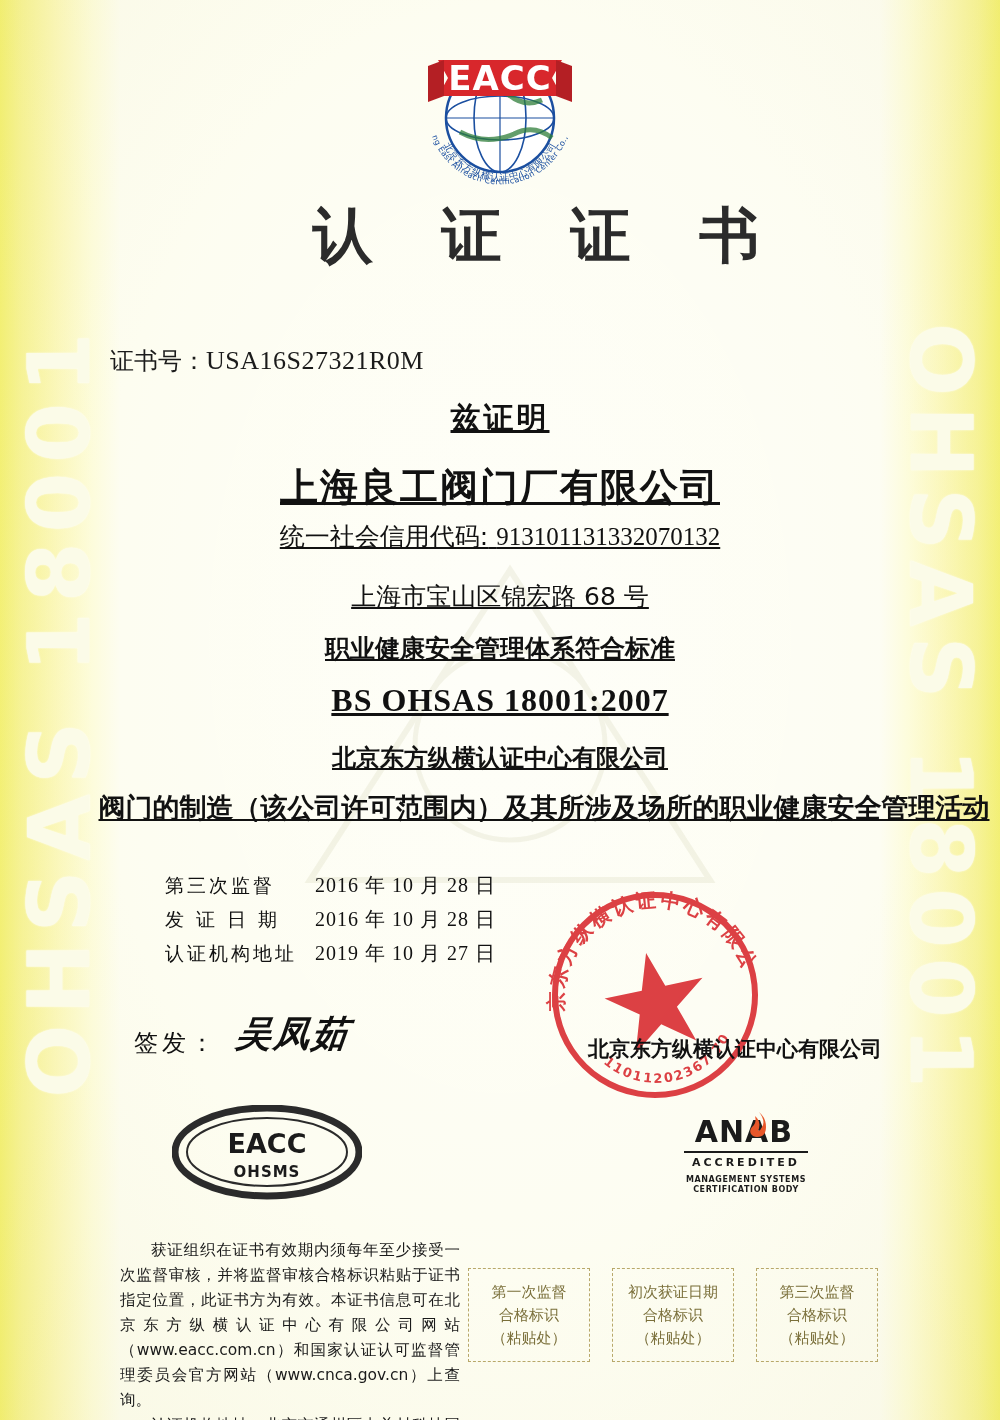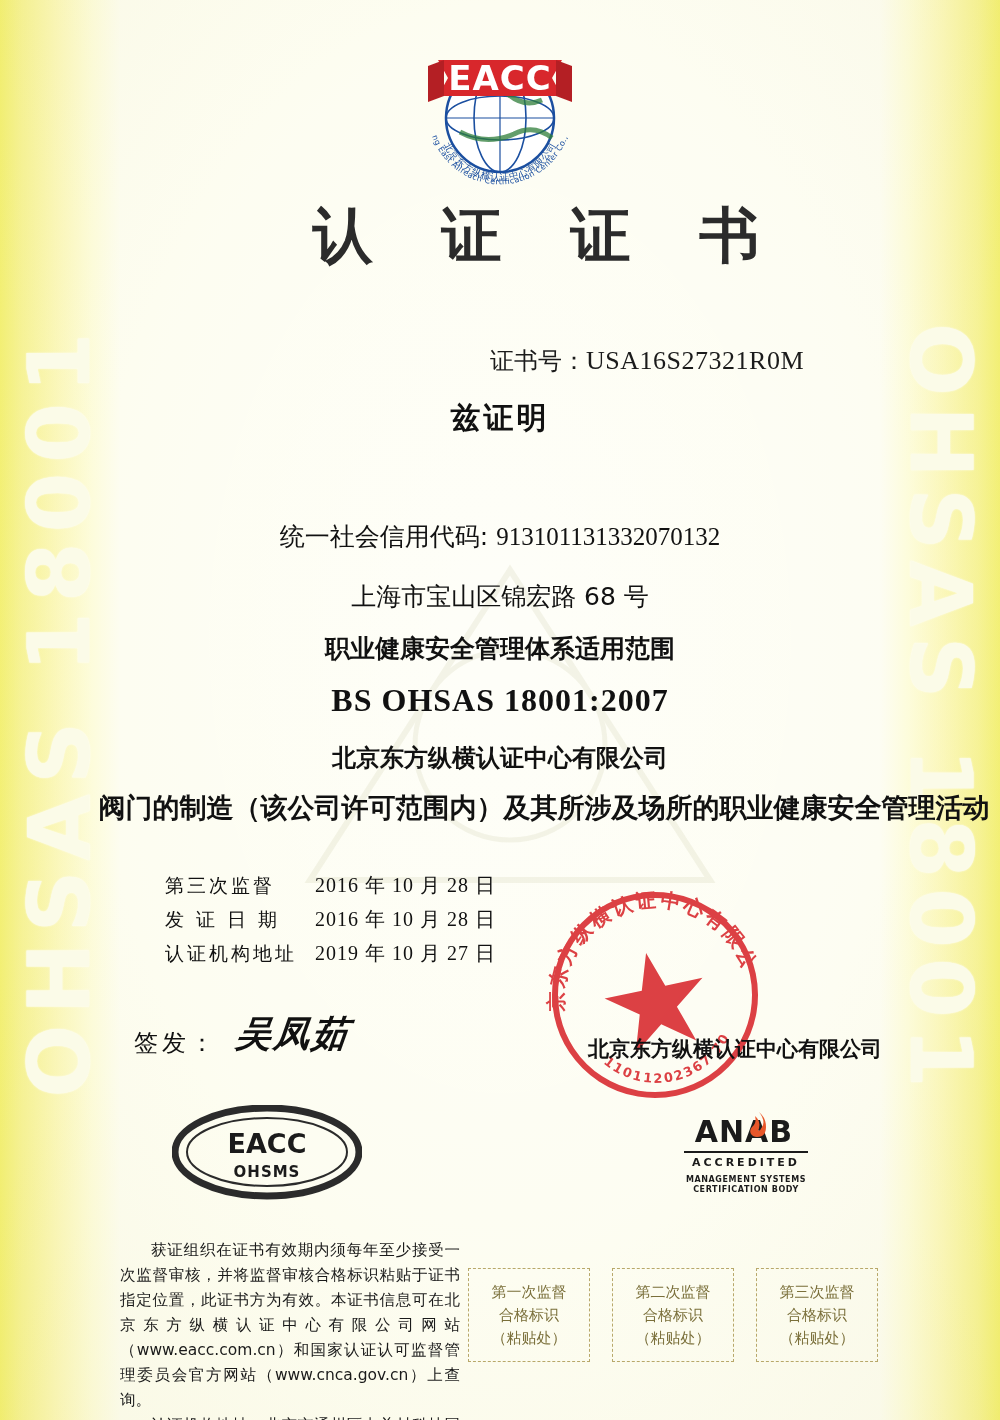--- a/index.html
+++ b/index.html
@@ -64,30 +64,30 @@
     font-weight:700;
     font-size:60px;
     letter-spacing:24px;
     color:#2b2b2b;
     text-indent:24px;
     margin-left:36px;
   }
 
   
   .cert-no{
-    position:absolute;top:345px;left:0;width:804px;text-align:right;
+    position:absolute;top:345px;left:0;width:804px;text-align:left;
     font-size:25px;color:#1b1b1b;
-    padding-left:64px;
+    padding-left:110px;
     box-sizing:border-box;
     font-family:"Liberation Serif", serif;
   }
   .cert-no .label{font-family:"DejaVu Sans",sans-serif;font-size:24px;}
   .cert-no .value{font-family:"Liberation Serif",serif;font-size:26px;letter-spacing:.5px;}
 
-  .line{position:absolute;left:0;width:1000px;text-align:center;color:#111;}
+  .line{position:absolute;left:0;width:1000px;text-align:center;color:#111;text-decoration:underline;}
   .zizhengming{top:398px;font-family:"DejaVu Sans",sans-serif;font-size:30px;font-weight:600;letter-spacing:3px;}
   .company{top:462px;font-family:"DejaVu Sans",sans-serif;font-size:38px;font-weight:700;letter-spacing:2px;}
   .credit{top:520px;font-family:"DejaVu Sans",sans-serif;font-size:25px;}
   .credit .num{font-family:"Liberation Serif",serif;font-size:25px;}
   .address{top:580px;font-family:"DejaVu Sans",sans-serif;font-size:25px;}
   .std-label{top:632px;font-family:"DejaVu Sans",sans-serif;font-size:25px;font-weight:700;}
   .std-value{top:682px;font-family:"Liberation Serif",serif;font-size:32px;font-weight:700;letter-spacing:1px;}
   .scope-label{top:742px;font-family:"DejaVu Sans",sans-serif;font-size:24px;font-weight:700;}
   .scope-value{top:790px;font-family:"DejaVu Sans",sans-serif;font-size:27px;font-weight:700;margin-left:44px;}
 
@@ -211,28 +211,29 @@
     </svg>
   </div>
 
   <div class="title">认 证 证 书</div>
 
   <div class="cert-no">
     <span class="label">证书号：</span><span class="value">USA16S27321R0M</span>
   </div>
 
   <div class="line zizhengming">兹证明</div>
+  <div class="line company">上海良工阀门厂有限公司</div>
 
   <div class="line credit">
     <span>统一社会信用代码:</span>
     <span class="num">913101131332070132</span>
   </div>
 
   <div class="line address">上海市宝山区锦宏路 68 号</div>
-  <div class="line std-label">职业健康安全管理体系适用范围</div>
+  <div class="line std-label">职业健康安全管理体系符合标准</div>
   <div class="line std-value">BS OHSAS 18001:2007</div>
   <div class="line scope-label">北京东方纵横认证中心有限公司</div>
   <div class="line scope-value">阀门的制造（该公司许可范围内）及其所涉及场所的职业健康安全管理活动</div>
 
   <div class="dates">
     <div class="row">
       <span class="dl">第三次监督</span>
       <span class="dv">2016 年 10 月 28 日</span>
     </div>
     <div class="row">
@@ -295,21 +296,21 @@
     <p class="footer-addr indent">认证机构地址：北京市通州区中关村科技园区通州园金桥科技产业基地景盛南四街17号121号楼一层 101102</p>
   </div>
 
   <div class="boxes">
     <div class="sbox">
       <div>第一次监督</div>
       <div>合格标识</div>
       <div>（粘贴处）</div>
     </div>
     <div class="sbox">
-      <div>第二次监督</div>
+      <div>初次获证日期</div>
       <div>合格标识</div>
       <div>（粘贴处）</div>
     </div>
     <div class="sbox">
       <div>第三次监督</div>
       <div>合格标识</div>
       <div>（粘贴处）</div>
     </div>
   </div>
 </div>

